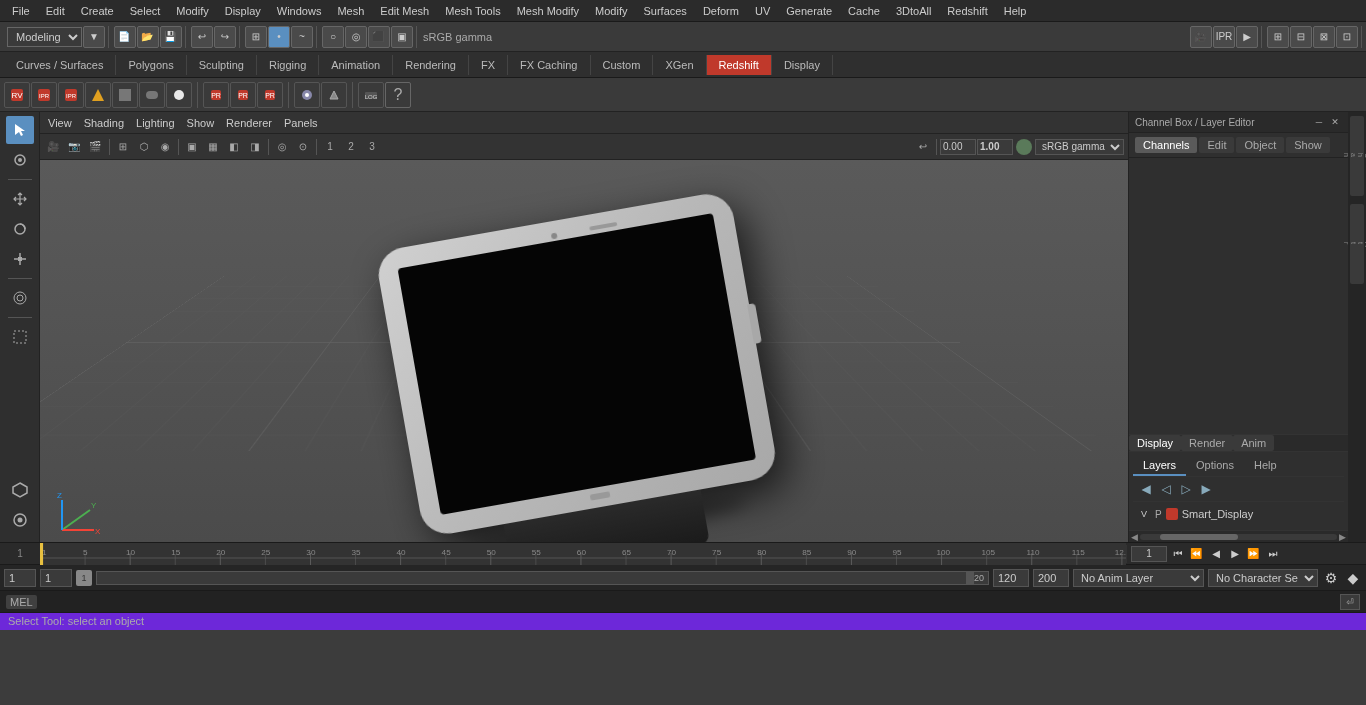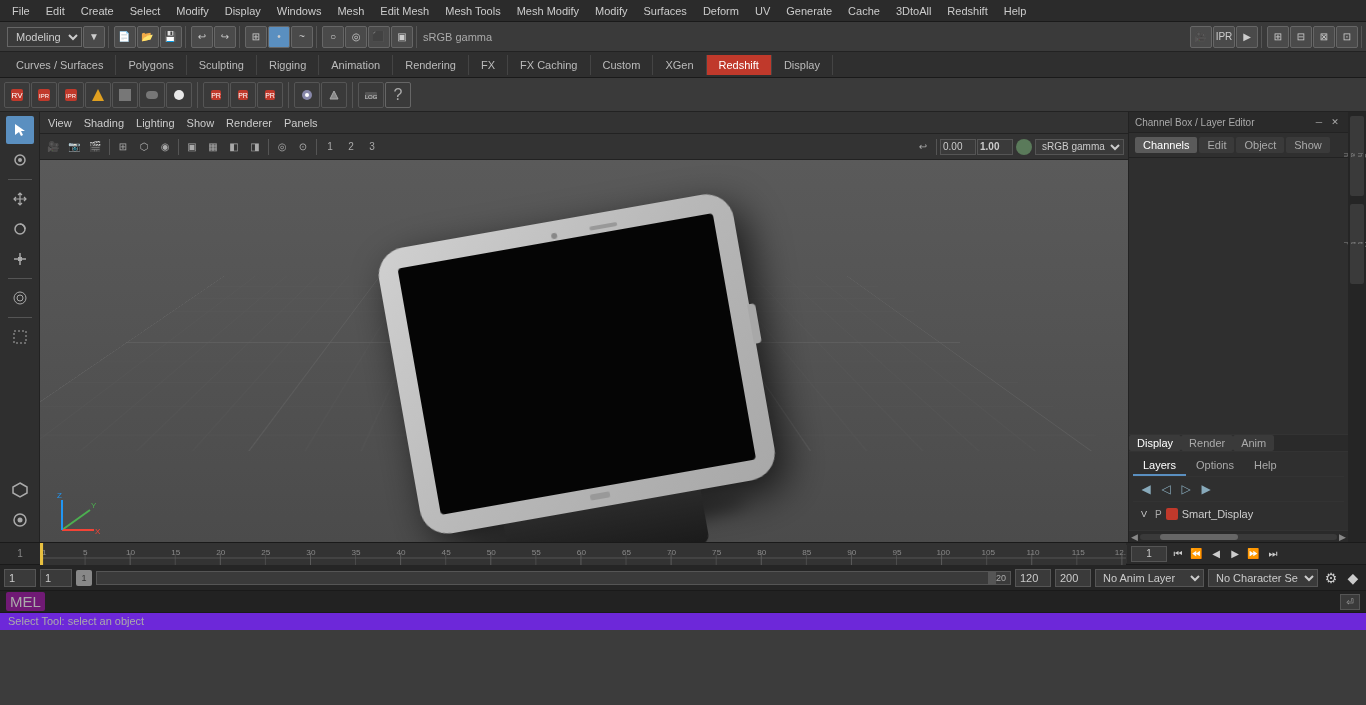--- a/index.html
+++ b/index.html
@@ -558,31 +558,31 @@
 <div id="status-bar">
   <input class="sb-field" value="1" style="width: 32px;">
   <input class="sb-field" value="1" style="width: 32px;">
   <div style="width:16px; height:16px; background:#888; border-radius:2px; display:flex; align-items:center; justify-content:center; font-size:9px; color:#333;">1</div>
   <div style="flex:1; height:14px; background:#3a3a3a; border:1px solid #555; position:relative;">
     <div style="position:absolute; right:4px; top:50%; transform:translateY(-50%); font-size:9px; color:#aaa;">120</div>
     <div style="position:absolute; right:14px; top:0; width:8px; height:100%; background:#555;"></div>
   </div>
   <input class="sb-field" value="120" style="width: 36px;">
   <input class="sb-field" value="200" style="width: 36px;">
-  <select class="sb-select" style="width:109px;">
+  <select class="sb-select" style="width:131px;">
     <option>No Anim Layer</option>
   </select>
   <select class="sb-select" style="width:110px;">
     <option>No Character Set</option>
   </select>
   <div class="pb-btn" style="font-size:14px;">⚙</div>
   <div class="pb-btn" style="font-size:14px;">◆</div>
 </div>
 
 <div id="cmd-bar">
-  <span style="color:#aaa; font-size:15px; margin-right:8px; padding:1px 4px; background:#701a75; border-radius:2px;">MEL</span>
+  <span style="color:#aaa; font-size:11px; margin-right:8px; padding:1px 4px; background:#404040; border-radius:2px;">MEL</span>
   <input id="cmd-input" type="text" placeholder="" style="">
   <div style="width:20px; height:16px; background:#3a3a3a; border:1px solid #555; display:flex; align-items:center; justify-content:center; font-size:9px; color:#aaa; cursor:pointer;">⏎</div>
 </div>
 
 <div id="status-text">
   <span>Select Tool: select an object</span>
 </div>
 
 </body></html>

